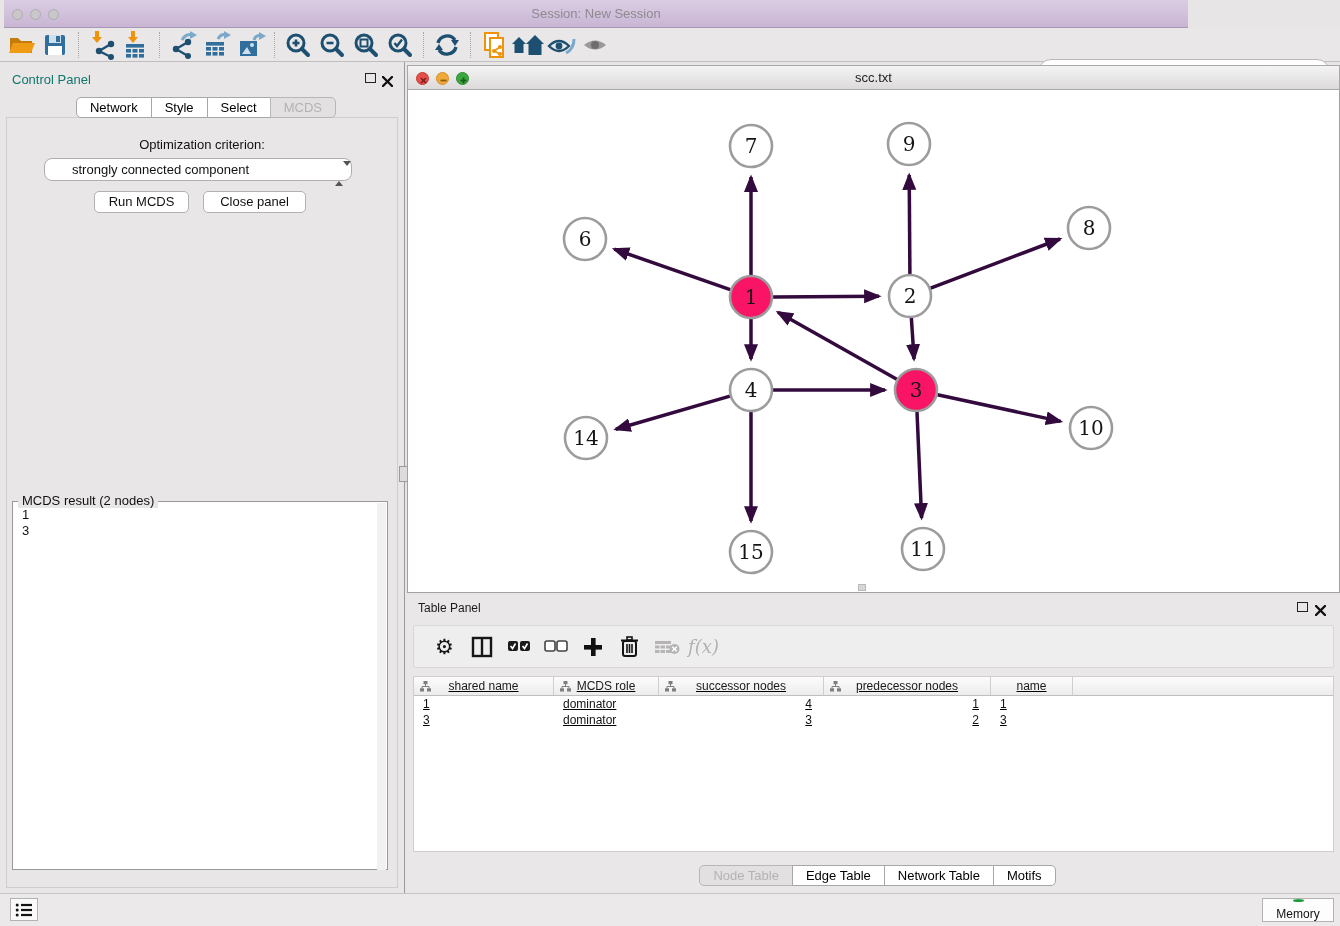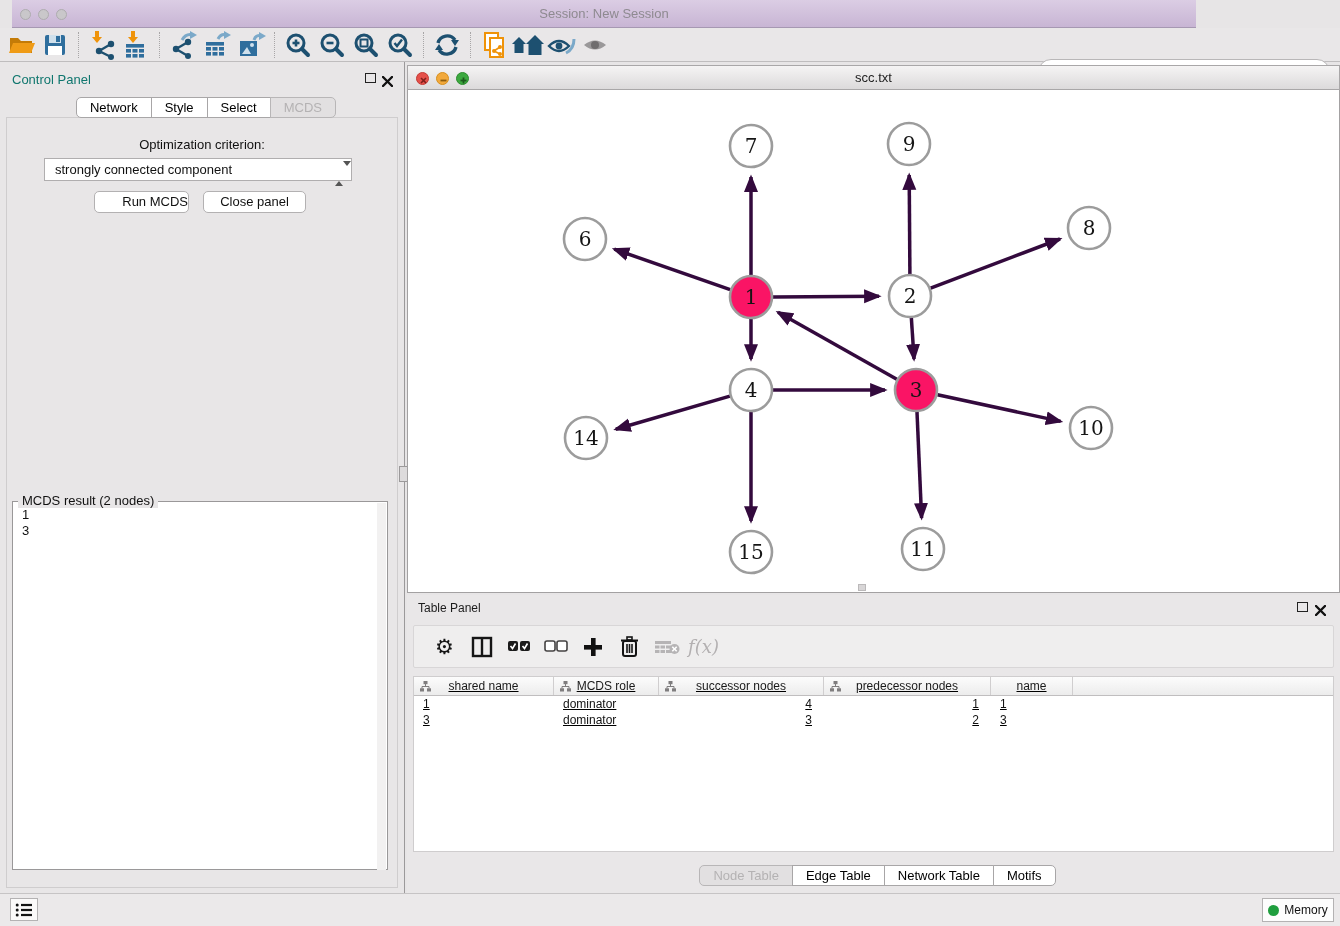--- a/index.html
+++ b/index.html
@@ -2,21 +2,21 @@
 <html><head>
 <meta charset="utf-8">
 <style>
   * { margin:0; padding:0; box-sizing:border-box; }
   html,body { width:1340px; height:926px; }
   body { font-family:"Liberation Sans", sans-serif; background:#e7e5e6; position:relative; overflow:hidden; }
 
   .abs { position:absolute; }
 
   
-  #titlebar { left:12px; top:0; width:1184px; height:28px;
+  #titlebar { left:4px; top:0; width:1184px; height:28px;
     background:linear-gradient(#dbcde4,#c8b5d4); border-bottom:1px solid #a698b2; }
   .tl-dot { position:absolute; top:9px; width:11px; height:11px; border-radius:50%;
     background:#c9c7ca; border:1px solid #aeacaf; }
   #app-title { width:100%; text-align:center; line-height:27px; font-size:13px; color:#8e8a90; }
 
   
   #toolbar { left:0; top:28px; width:1340px; height:34px; background:#e9e7e8;
     border-bottom:1px solid #bfbdbe; display:flex; align-items:center; padding-left:4px; }
   .tb-btn { width:34px; height:30px; display:flex; align-items:center; justify-content:center; }
   .tb-sep { width:1px; height:26px; margin:0 6px; border-left:1px dotted #a8a6a7; }
@@ -31,27 +31,27 @@
   #cp-content { left:6px; top:55px; width:392px; height:771px; border:1px solid #cfcdce; background:#e8e6e7; }
   .tab-row { display:flex; justify-content:center; position:absolute; width:100%; z-index:2; }
   .tab { height:21px; line-height:19px; font-size:13px; padding:0 13px; background:#fff;
     border:1px solid #a8a6a7; color:#000; margin-left:-1px; text-align:center; }
   .tab.first { border-radius:5px 0 0 5px; margin-left:8px; }
   .tab.last  { border-radius:0 5px 5px 0; }
   .tab.selected { background:#e2e0e1; color:#b4b2b3; border-color:#b8b6b7; }
   #cp-tabs { top:35px; left:0; }
   #opt-label { top:75px; width:100%; text-align:center; font-size:13px; color:#111; }
   #criterion-select { left:44px; top:96px; width:308px; height:23px; background:#fff;
-    border:1px solid #b0aeaf; border-radius:0; font-size:13px; line-height:21px; padding-left:10px; color:#111; }
+    border:1px solid #b0aeaf; border-radius:8px; font-size:13px; line-height:21px; padding-left:27px; color:#111; }
   .stepper { position:absolute; right:7px; top:4px; width:9px; }
   .stepper .up { width:0;height:0;border-left:4.5px solid transparent;border-right:4.5px solid transparent;border-bottom:5px solid #555; margin-bottom:3px;}
   .stepper .dn { width:0;height:0;border-left:4.5px solid transparent;border-right:4.5px solid transparent;border-top:5px solid #555;}
   .push-btn { position:absolute; height:22px; background:#fff; border:1px solid #b3b1b2; border-radius:5px;
     font-size:13px; color:#111; text-align:center; line-height:20px; }
-  #run-btn { left:94px; top:129px; width:95px;text-align:right; }
+  #run-btn { left:94px; top:129px; width:95px; }
   #closepanel-btn { left:203px; top:129px; width:103px; }
   #result-box { left:12px; top:439px; width:376px; height:369px; border:1px solid #9a9899; background:#fff; }
   #result-legend { left:18px; top:431px; background:#e8e6e7; padding:0 4px; font-size:13px; color:#111; z-index:2; }
   .result-line { font-size:13px; color:#111; padding-left:9px; line-height:16px; }
   #result-scroll { position:absolute; right:1px; top:1px; width:9px; height:367px; background:#f2f1f1; }
 
   
   #v-splitter { left:404px; top:62px; width:3px; height:831px; background:#e7e5e6; border-left:1px solid #9b999a; }
   #v-grip { left:399px; top:466px; width:9px; height:16px; background:#dddbdc; border:1px solid #9b999a; }
 
@@ -81,21 +81,21 @@
   .tbl-row { height:16px; }
   .tcell { font-size:12px; color:#111; line-height:16px; white-space:nowrap; overflow:hidden; }
   .al { padding-left:9px; text-align:left; } .ar { padding-right:12px; text-align:right; }
   #tp-tabs { top:270px; left:0; width:100%; }
 
   
   #statusbar { left:0; top:893px; width:1340px; height:33px; background:#ebe9ea; border-top:1px solid #c6c4c5; }
   #list-btn { left:10px; top:4px; width:28px; height:23px; background:#fbfafa; border:1px solid #b4b2b3;
     display:flex; align-items:center; justify-content:center; }
   #memory-btn { right:6px; top:4px; width:72px; height:24px; background:#fdfdfd; border:1px solid #b4b2b3;
-    display:flex; align-items:center; justify-content:center; gap:5px; font-size:12px; color:#111; }
+    display:flex; align-items:center; justify-content:center; gap:5px; font-size:12px; color:#111;flex-direction:column; }
   #memory-dot { width:11px; height:11px; border-radius:50%; background:#1f9e3e; }
 </style>
 </head>
 <body>
 
 <div id="titlebar" class="abs">
   <span class="tl-dot" style="left:8px"></span>
   <span class="tl-dot" style="left:26px"></span>
   <span class="tl-dot" style="left:44px"></span>
   <div id="app-title">Session: New Session</div>

